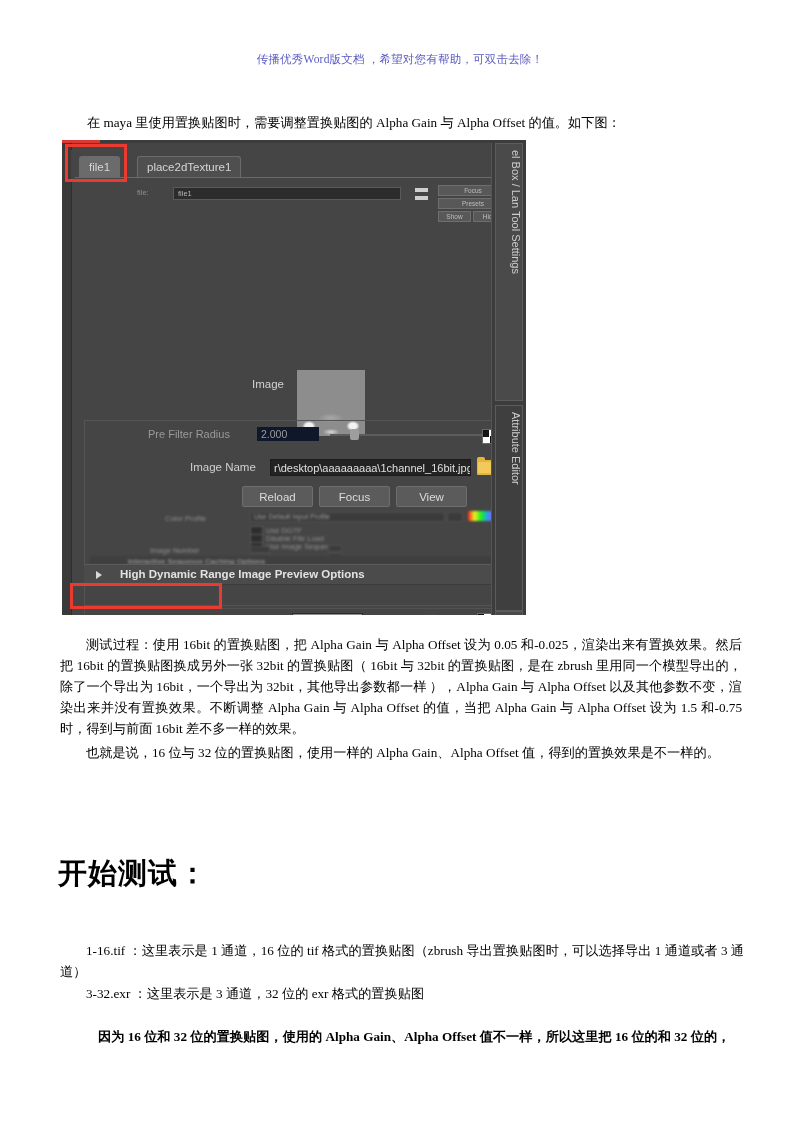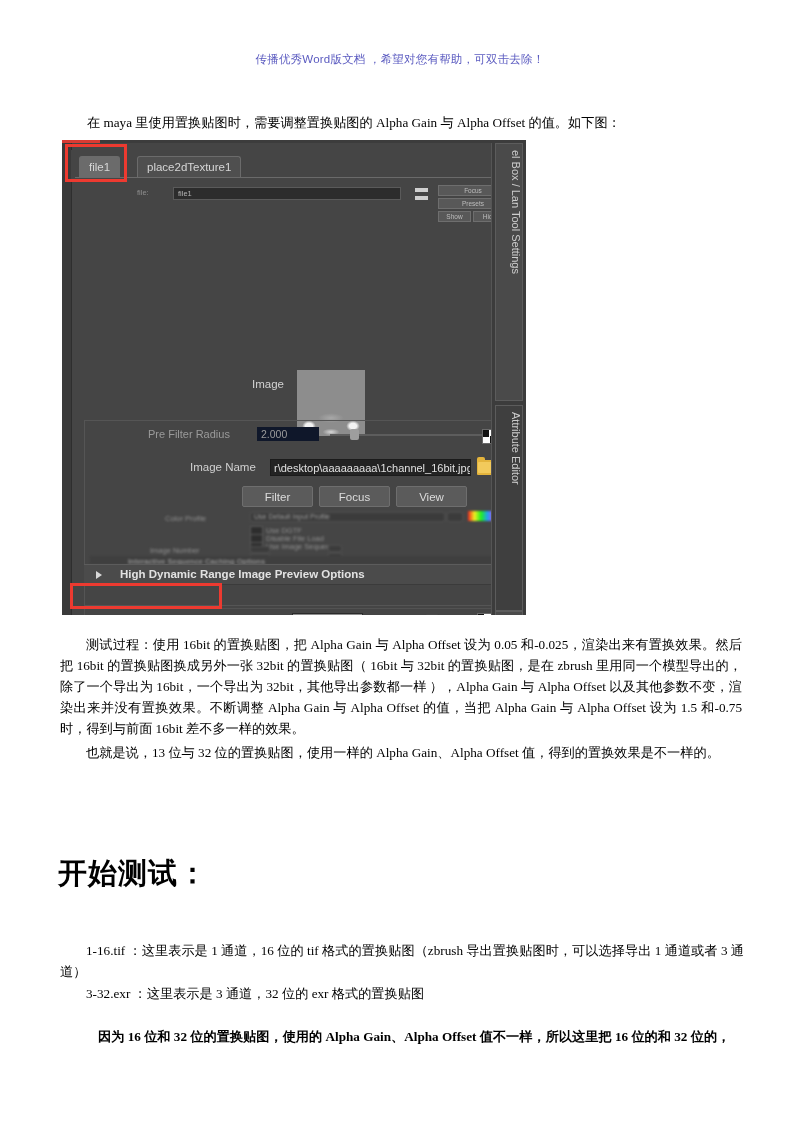--- a/index.html
+++ b/index.html
@@ -16,21 +16,21 @@
     overflow: hidden;
   }
 
   
   .doc-header {
     position: absolute;
     top: 52px;
     left: 0;
     width: 800px;
     text-align: center;
-    font-family: Liberation Sans, sans-serif;
+    font-family: Liberation Serif, serif;
     font-size: 11.5px;
     color: #5b5bc0;
     letter-spacing: 0.2px;
     white-space: nowrap;
   }
 
   
   .para {
     position: absolute;
     font-family: "Liberation Serif", "DejaVu Serif", serif;
@@ -419,21 +419,21 @@
       </span>
   </div>
 
   <div class="imgname-row">
     <span class="in-label">Image Name</span>
     <span class="in-field">r\desktop\aaaaaaaaa\1channel_16bit.jpg</span>
     <span class="in-folder"></span>
   </div>
 
   <div class="reView-row">
-    <div class="rv-btn">Filter</div>
+    <div class="rv-btn">Reload</div>
     <div class="rv-btn">Focus</div>
     <div class="rv-btn">View</div>
   </div>
 
   <div class="blur-block">
     <span class="bb-lbl" style="left:75px; top:2px;">Color Profile</span>
     <span class="bb-field" style="left:160px; top:0px; width:195px; height:10px;">Use Default Input Profile</span>
     <span class="bb-field" style="left:357px; top:0px; width:16px; height:10px;"></span>
     <span class="bb-spec" style="top:-1px; left:378px; width:26px; height:10px;"></span>
 
@@ -483,19 +483,19 @@
     <div class="vtab vtab-bot">Attribute Editor</div>
     <div class="vtab-sliver"></div>
   </div>
 
   <div class="redbox rb-tab"></div>
   <div class="redbox rb-cb"></div>
 
 </div>
 
 <div class="para body-block-1">测试过程：使用 16bit 的置换贴图，把 Alpha Gain 与 Alpha Offset 设为 0.05 和-0.025，渲染出来有置换效果。然后把 16bit 的置换贴图换成另外一张 32bit 的置换贴图（ 16bit 与 32bit 的置换贴图，是在 zbrush 里用同一个模型导出的，除了一个导出为 16bit，一个导出为 32bit，其他导出参数都一样 ），Alpha Gain 与 Alpha Offset 以及其他参数不变，渲染出来并没有置换效果。不断调整 Alpha Gain 与 Alpha Offset 的值，当把 Alpha Gain 与 Alpha Offset 设为 1.5 和-0.75 时，得到与前面 16bit 差不多一样的效果。</div>
-<div class="para body-block-2">也就是说，13 位与 32 位的置换贴图，使用一样的 Alpha Gain、Alpha Offset 值，得到的置换效果是不一样的。</div>
+<div class="para body-block-2">也就是说，16 位与 32 位的置换贴图，使用一样的 Alpha Gain、Alpha Offset 值，得到的置换效果是不一样的。</div>
 
 <div class="section-title">开始测试：</div>
 
 <div class="para note-1">1-16.tif    ：这里表示是 1 通道，16 位的 tif 格式的置换贴图（zbrush 导出置换贴图时，可以选择导出 1 通道或者 3 通道）</div>
 <div class="para note-2">3-32.exr ：这里表示是 3 通道，32 位的 exr 格式的置换贴图</div>
 <div class="para closing">因为 16 位和 32 位的置换贴图，使用的 Alpha Gain、Alpha Offset 值不一样，所以这里把 16 位的和 32 位的，</div>
 
 </body></html>

